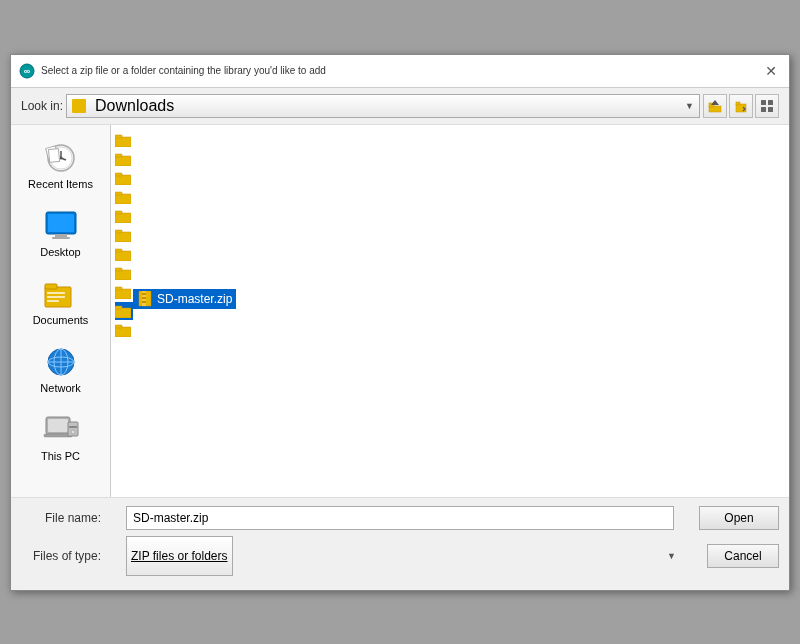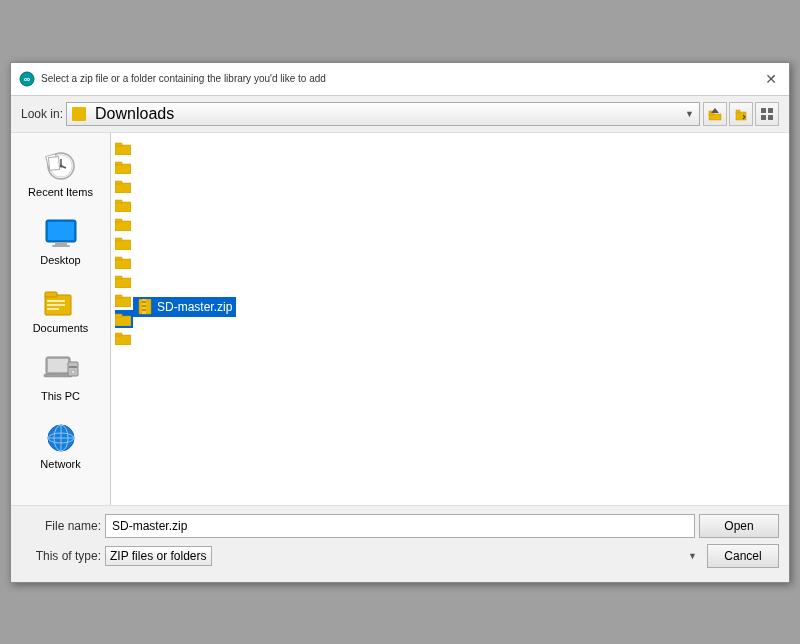--- a/index.html
+++ b/index.html
@@ -173,21 +173,21 @@
     
     .bottom-bar {
       background: #f0f0f0;
       border-top: 1px solid #ddd;
       padding: 8px 10px;
     }
 
     .bottom-row {
       display: flex;
       align-items: center;
-      gap: 4px;
+      gap: 25px;
       margin-bottom: 6px;
     }
 
     .bottom-label {
       width: 80px;
       font-size: 12px;
       color: #333;
       text-align: right;
     }
 
@@ -205,29 +205,30 @@
       height: 24px;
       background: linear-gradient(to bottom, #f8f8f8, #e0e0e0);
       border: 1px solid #aaa;
       font-size: 12px;
       cursor: pointer;
       color: #000;
     }
 
     .bottom-select {
       flex: 1;
-      height: 20px;
+      height: 40px;
       border: 1px solid #aaa;
       background: white;
       font-size: 12px;
       padding: 0 4px;
       appearance: none;
       -webkit-appearance: none;
       background-image: linear-gradient(to bottom, white, #e8e8e8);
       cursor: pointer;
+      text-decoration: underline;
     }
 
     .cancel-btn {
       width: 72px;
       height: 24px;
       background: linear-gradient(to bottom, #f8f8f8, #e0e0e0);
       border: 1px solid #aaa;
       font-size: 12px;
       cursor: pointer;
       color: #000;
@@ -381,44 +382,44 @@
             <rect x="5" y="18" width="18" height="2" fill="white" rx="0.5" opacity="0.7"></rect>
             <rect x="5" y="22" width="12" height="2" fill="white" rx="0.5" opacity="0.7"></rect>
           </svg>
         </div>
         <span class="sidebar-label">Documents</span>
       </div>
 
       <div class="sidebar-item">
         <div class="sidebar-icon">
           <svg width="38" height="32" viewBox="0 0 38 32">
-            <rect x="4" y="3" width="24" height="17" rx="2" fill="#b0b0b0" stroke="#888" stroke-width="1"></rect>
-            <rect x="6" y="5" width="20" height="13" fill="#ddd" rx="1"></rect>
-            <rect x="2" y="20" width="28" height="3" fill="#a0a0a0" stroke="#888" stroke-width="0.5" rx="1"></rect>
-
-            <rect x="26" y="8" width="10" height="14" fill="#c0c0c0" stroke="#888" stroke-width="1" rx="1"></rect>
-            <rect x="27" y="12" width="8" height="2" fill="#888" rx="0.5"></rect>
-            <circle cx="31" cy="18" r="2" fill="#e0e0e0" stroke="#888" stroke-width="0.5"></circle>
-          </svg>
-        </div>
-        <span class="sidebar-label">This PC</span>
-      </div>
-
-      <div class="sidebar-item">
-        <div class="sidebar-icon">
-          <svg width="38" height="32" viewBox="0 0 38 32">
 
             <circle cx="19" cy="16" r="13" fill="#1a7fd4" stroke="#1565b0" stroke-width="1"></circle>
             <ellipse cx="19" cy="16" rx="7" ry="13" fill="none" stroke="#88c4ff" stroke-width="1"></ellipse>
             <ellipse cx="19" cy="16" rx="13" ry="5" fill="none" stroke="#88c4ff" stroke-width="1"></ellipse>
             <line x1="6" y1="16" x2="32" y2="16" stroke="#88c4ff" stroke-width="1"></line>
             <line x1="19" y1="3" x2="19" y2="29" stroke="#88c4ff" stroke-width="1"></line>
           </svg>
         </div>
         <span class="sidebar-label">Network</span>
+      </div>
+
+      <div class="sidebar-item">
+        <div class="sidebar-icon">
+          <svg width="38" height="32" viewBox="0 0 38 32">
+            <rect x="4" y="3" width="24" height="17" rx="2" fill="#b0b0b0" stroke="#888" stroke-width="1"></rect>
+            <rect x="6" y="5" width="20" height="13" fill="#ddd" rx="1"></rect>
+            <rect x="2" y="20" width="28" height="3" fill="#a0a0a0" stroke="#888" stroke-width="0.5" rx="1"></rect>
+
+            <rect x="26" y="8" width="10" height="14" fill="#c0c0c0" stroke="#888" stroke-width="1" rx="1"></rect>
+            <rect x="27" y="12" width="8" height="2" fill="#888" rx="0.5"></rect>
+            <circle cx="31" cy="18" r="2" fill="#e0e0e0" stroke="#888" stroke-width="0.5"></circle>
+          </svg>
+        </div>
+        <span class="sidebar-label">This PC</span>
       </div>
 
     </div>
 
     <div class="file-area">
 
       <div style="display:flex; flex-direction:row; height:100%;">
 
         <div style="display:flex; flex-direction:column; gap:1px; padding:2px 0;">
 
@@ -509,21 +510,21 @@
 
   </div>
 
   <div class="bottom-bar">
     <div class="bottom-row">
       <span class="bottom-label">File name:</span>
       <input class="bottom-input" type="text" value="SD-master.zip" style="">
       <button class="open-btn">Open</button>
     </div>
     <div class="bottom-row">
-      <span class="bottom-label">This of type:</span>
+      <span class="bottom-label">Files of type:</span>
       <div class="select-wrapper">
         <select class="bottom-select">
           <option>ZIP files or folders</option>
         </select>
       </div>
       <button class="cancel-btn">Cancel</button>
     </div>
   </div>
 
 </div>

